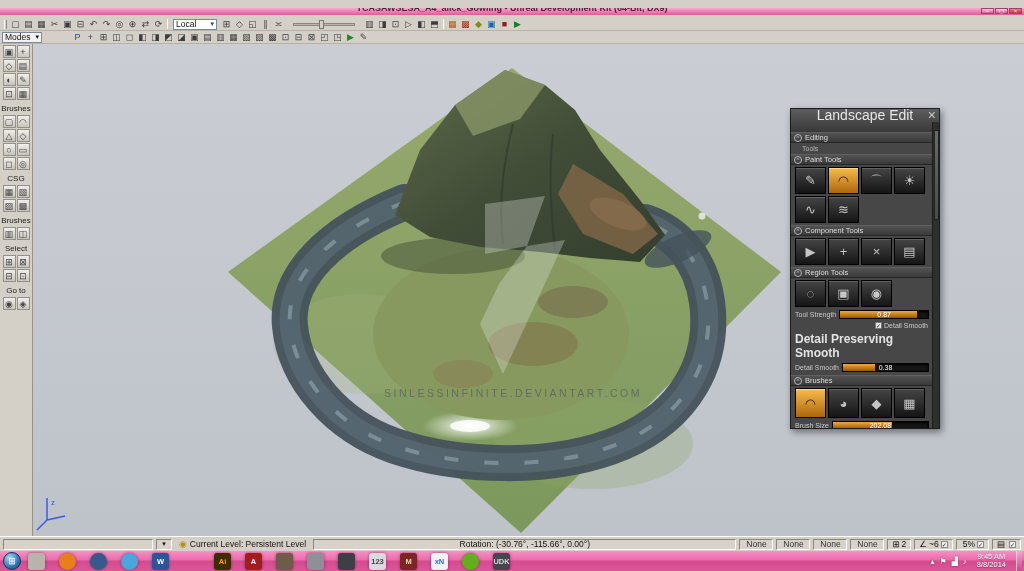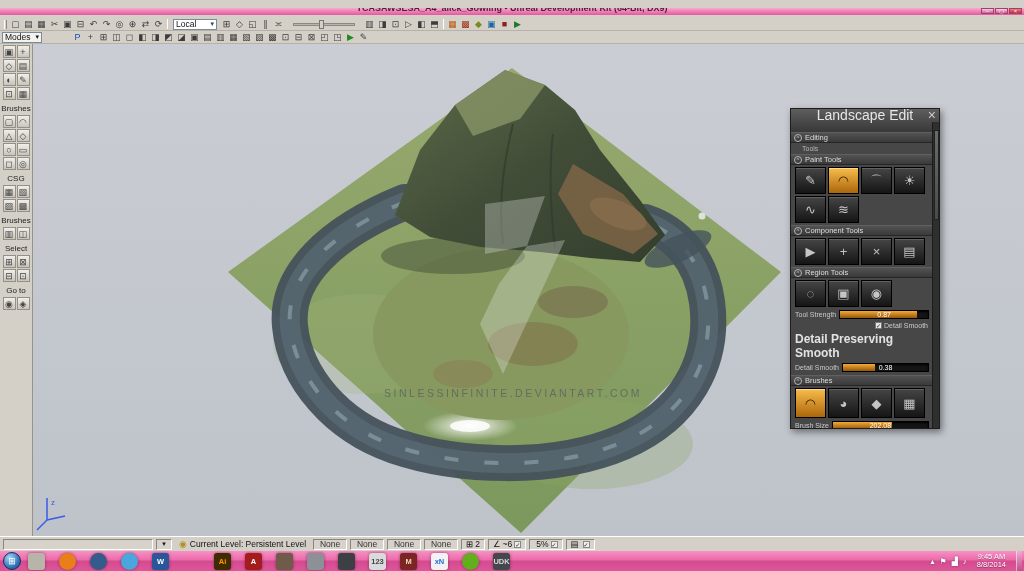--- a/index.html
+++ b/index.html
@@ -464,20 +464,21 @@
       </div>
   </div>
 
   <div class="statusbar">
     <div class="scell sfield"></div>
     <div class="scell sdrop">▾</div>
     <div class="scell slevel">
       <span class="lev-ico">◉</span>
       <span>Current Level: Persistent Level</span>
     </div>
+    <div class="scell srot">Rotation: (-30.76°, -115.66°, 0.00°)</div>
     <div class="tgroup" style="gap:3px;">
 
     <div class="scell snone">None</div>
         <div class="scell snone">None</div>
         <div class="scell snone">None</div>
         <div class="scell snone">None</div>
       </div>
     <div class="tgroup" style="gap:3px;">
 
     <div class="scell ssnap">

